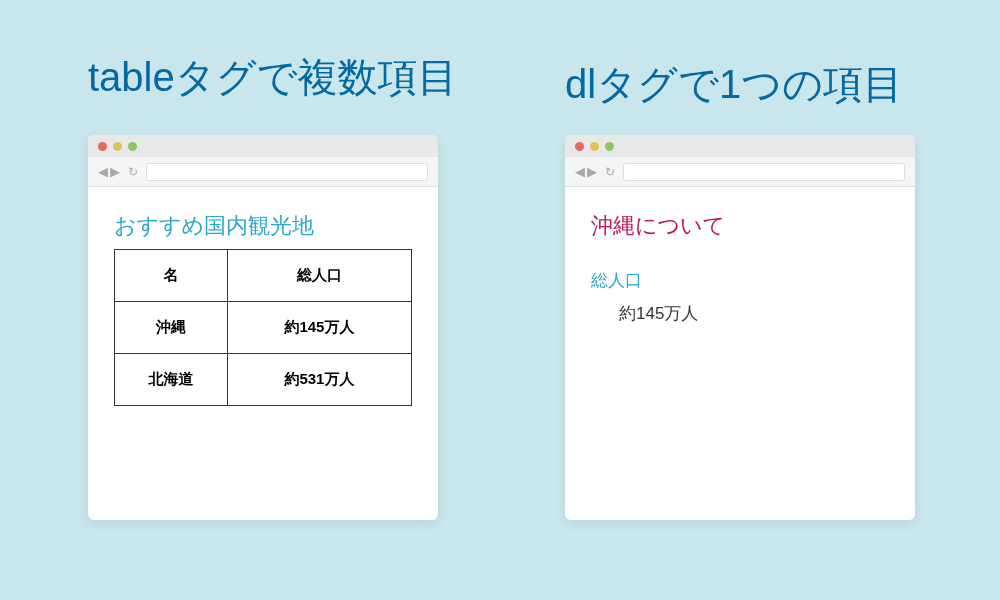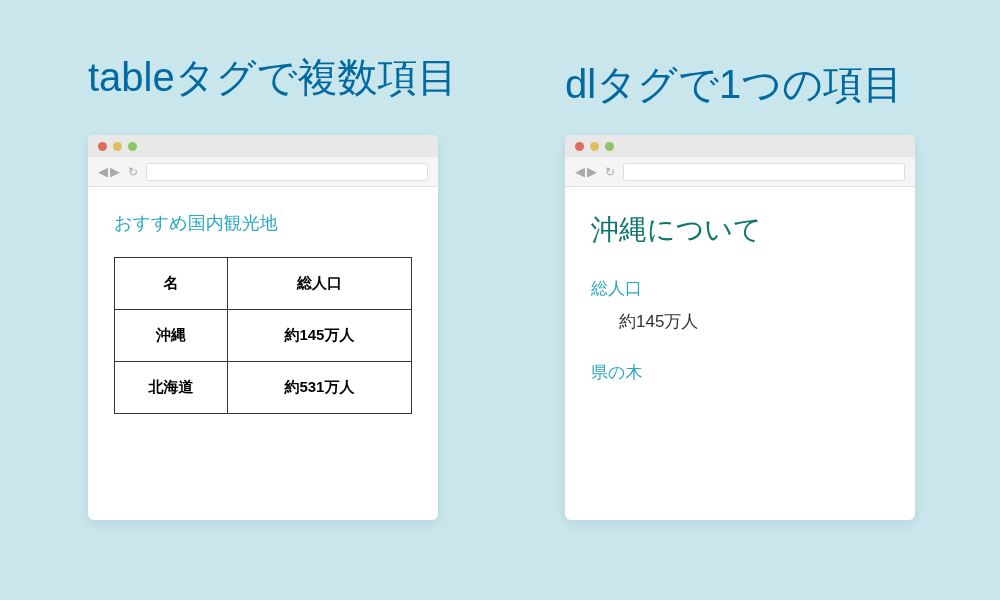--- a/index.html
+++ b/index.html
@@ -69,27 +69,27 @@
       border: 1px solid #ddd;
       border-radius: 3px;
     }
 
     .content {
       padding: 24px 26px;
     }
 
     .page-title {
       color: #2ba8c4;
-      font-size: 18px;
+      font-size: 22px;
       font-weight: 400;
-      margin-bottom: 22px;
+      margin-bottom: 8px;
     }
     .page-title-large {
-      color: #0f766e;
-      font-size: 28px;
+      color: #be185d;
+      font-size: 22px;
       font-weight: 400;
       margin-bottom: 28px;
     }
 
     table {
       border-collapse: collapse;
       width: 100%;
     }
     th, td {
       border: 1px solid #333;
@@ -172,16 +172,15 @@
     <span class="refresh">↻</span>
     <div class="url-bar"></div>
   </div>
   <div class="content">
     <h2 class="page-title-large">沖縄について</h2>
     <div>
       <div class="dl-term">総人口</div>
       <div class="dl-def">約145万人</div>
     </div>
     <div>
-      <div class="dl-term">県の木</div>
     </div>
   </div>
 </div>
 
 </body></html>

